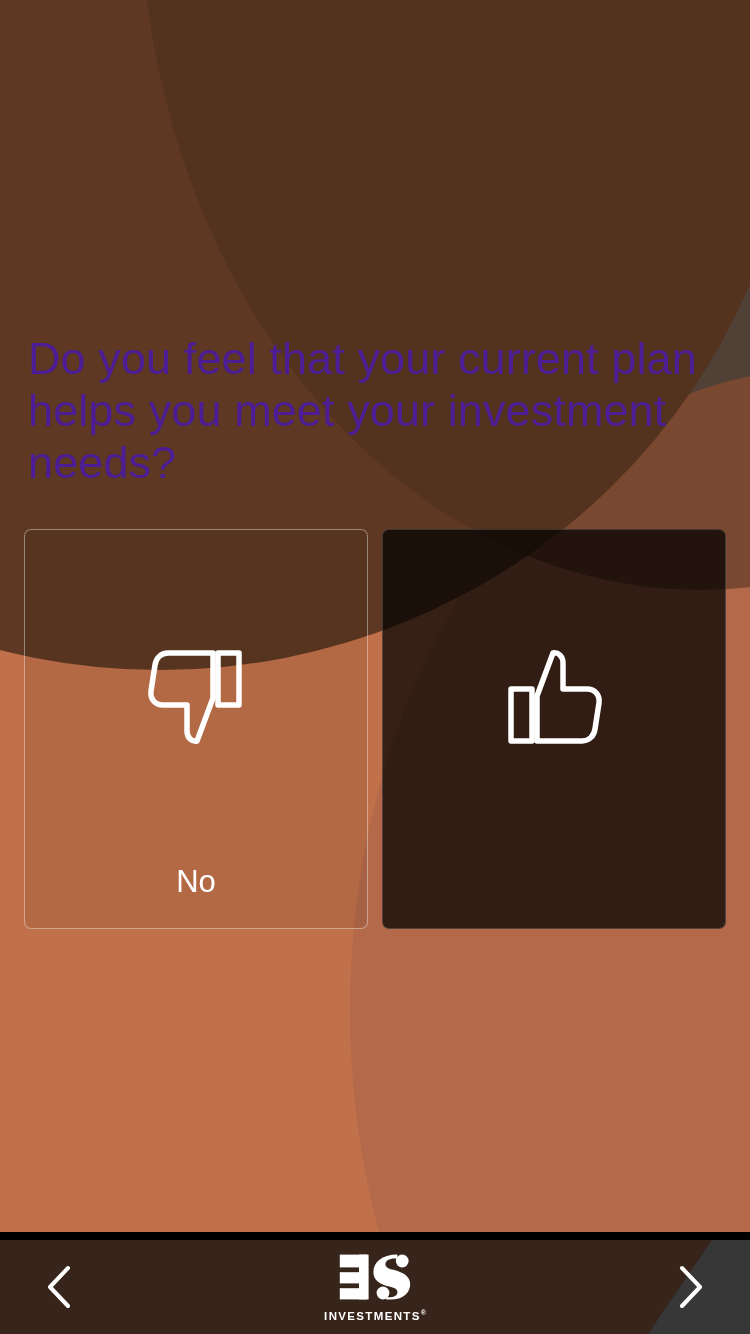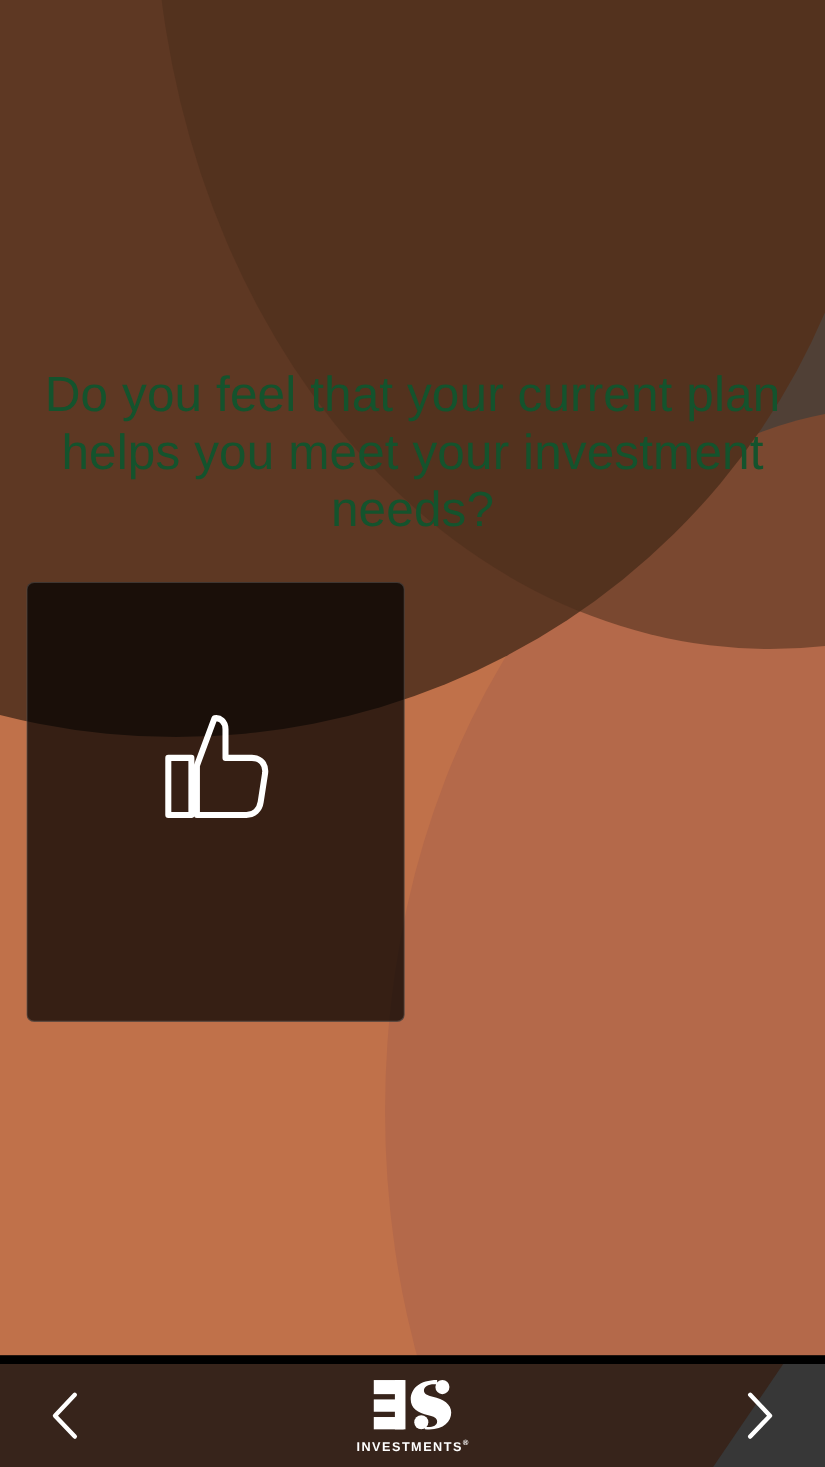--- a/index.html
+++ b/index.html
@@ -34,22 +34,21 @@
     width: 750px;
     height: 1232px;
     z-index: 5;
   }
 
   .question {
     position: absolute;
     left: 28px;
     top: 333px;
     width: 694px;
-    text-align: center;
-    color: #14532d;
+    color: #4c1d95;
     font-size: 45px;
     line-height: 52px;
     font-weight: 300;
     letter-spacing: 0.1px;
     text-rendering: optimizeLegibility;
   }
 
   .answers {
     position: absolute;
     left: 24px;
@@ -193,20 +192,32 @@
       </g>
     </svg>
   </div>
 
   <div class="content">
 
     <div class="question">Do you feel that your current plan helps you meet your investment needs?</div>
 
     <div class="answers">
 
+      <div class="answer-card no">
+        <span class="answer-icon">
+          <svg viewBox="0 0 108 108" xmlns="http://www.w3.org/2000/svg" aria-hidden="true">
+            <g fill="none" stroke="#ffffff" stroke-width="5.5" stroke-linejoin="round" stroke-linecap="round">
+              <path d="M71 10 H26 C19 10 14 15 13 22 L9 48 C8 56 13 62 21 62 H45 V88
+                       C45 95 50 99 55 98 L71 55 Z"></path>
+              <rect x="76" y="10" width="21" height="52"></rect>
+            </g>
+          </svg>
+        </span>
+        <span class="answer-label">No</span>
+      </div>
 
       <div class="answer-card yes">
         <span class="answer-icon">
           <svg viewBox="0 0 108 108" xmlns="http://www.w3.org/2000/svg" aria-hidden="true">
             <g fill="none" stroke="#ffffff" stroke-width="5.5" stroke-linejoin="round" stroke-linecap="round">
               <path d="M37 98 H82 C89 98 94 93 95 86 L99 60 C100 52 95 46 87 46 H63 V20
                        C63 13 58 9 53 10 L37 53 Z"></path>
               <rect x="11" y="46" width="21" height="52"></rect>
             </g>
           </svg>

